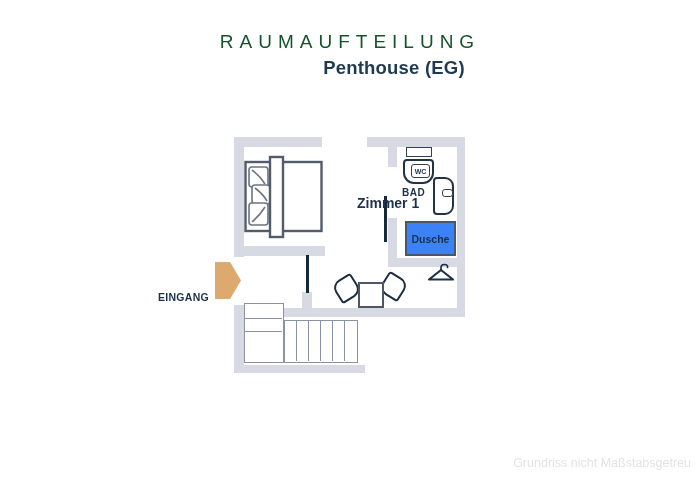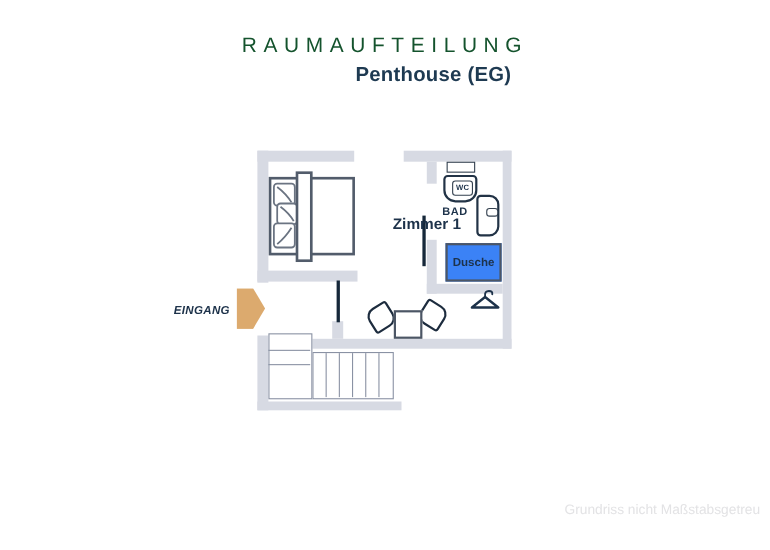--- a/index.html
+++ b/index.html
@@ -32,21 +32,21 @@
   .w-door-stub{left:302px;top:292px;width:10px;height:16px;}
   .window-marker{left:322px;top:134px;width:45px;height:14px;background:#ffffff;}
   
   .door-line{width:3px;background:#16283a;}
   .dl-entry{left:306px;top:255px;height:38px;}
   .dl-bath{left:384px;top:196px;height:46px;}
   
   .plan-label{color:#1d324a;font-weight:700;white-space:nowrap;}
   .lbl-room1{left:329px;top:195px;font-size:14px;margin-left:28px;}
   .lbl-bad{left:402px;top:187px;font-size:10px;letter-spacing:0.5px;}
-  .lbl-eingang{left:120px;top:276px;width:89px;text-align:right;font-size:10.5px;letter-spacing:0.3px;font-style:italic;}
+  .lbl-eingang{left:120px;top:291px;width:89px;text-align:right;font-size:10.5px;letter-spacing:0.3px;}
   
   .entrance-arrow{
     left:215px;top:262px;width:26px;height:37px;background:#dcaa6e;
     clip-path:polygon(0 0,58% 0,100% 50%,58% 100%,0 100%);
   }
   
   .bed{left:243px;top:155px;width:82px;height:84px;}
   
   .wc-tank{left:406px;top:147px;width:26px;height:10px;border:1.5px solid #33404f;background:#fff;}
   .wc-body{left:403px;top:159px;width:31px;height:25px;border:2px solid #223346;background:#fff;

